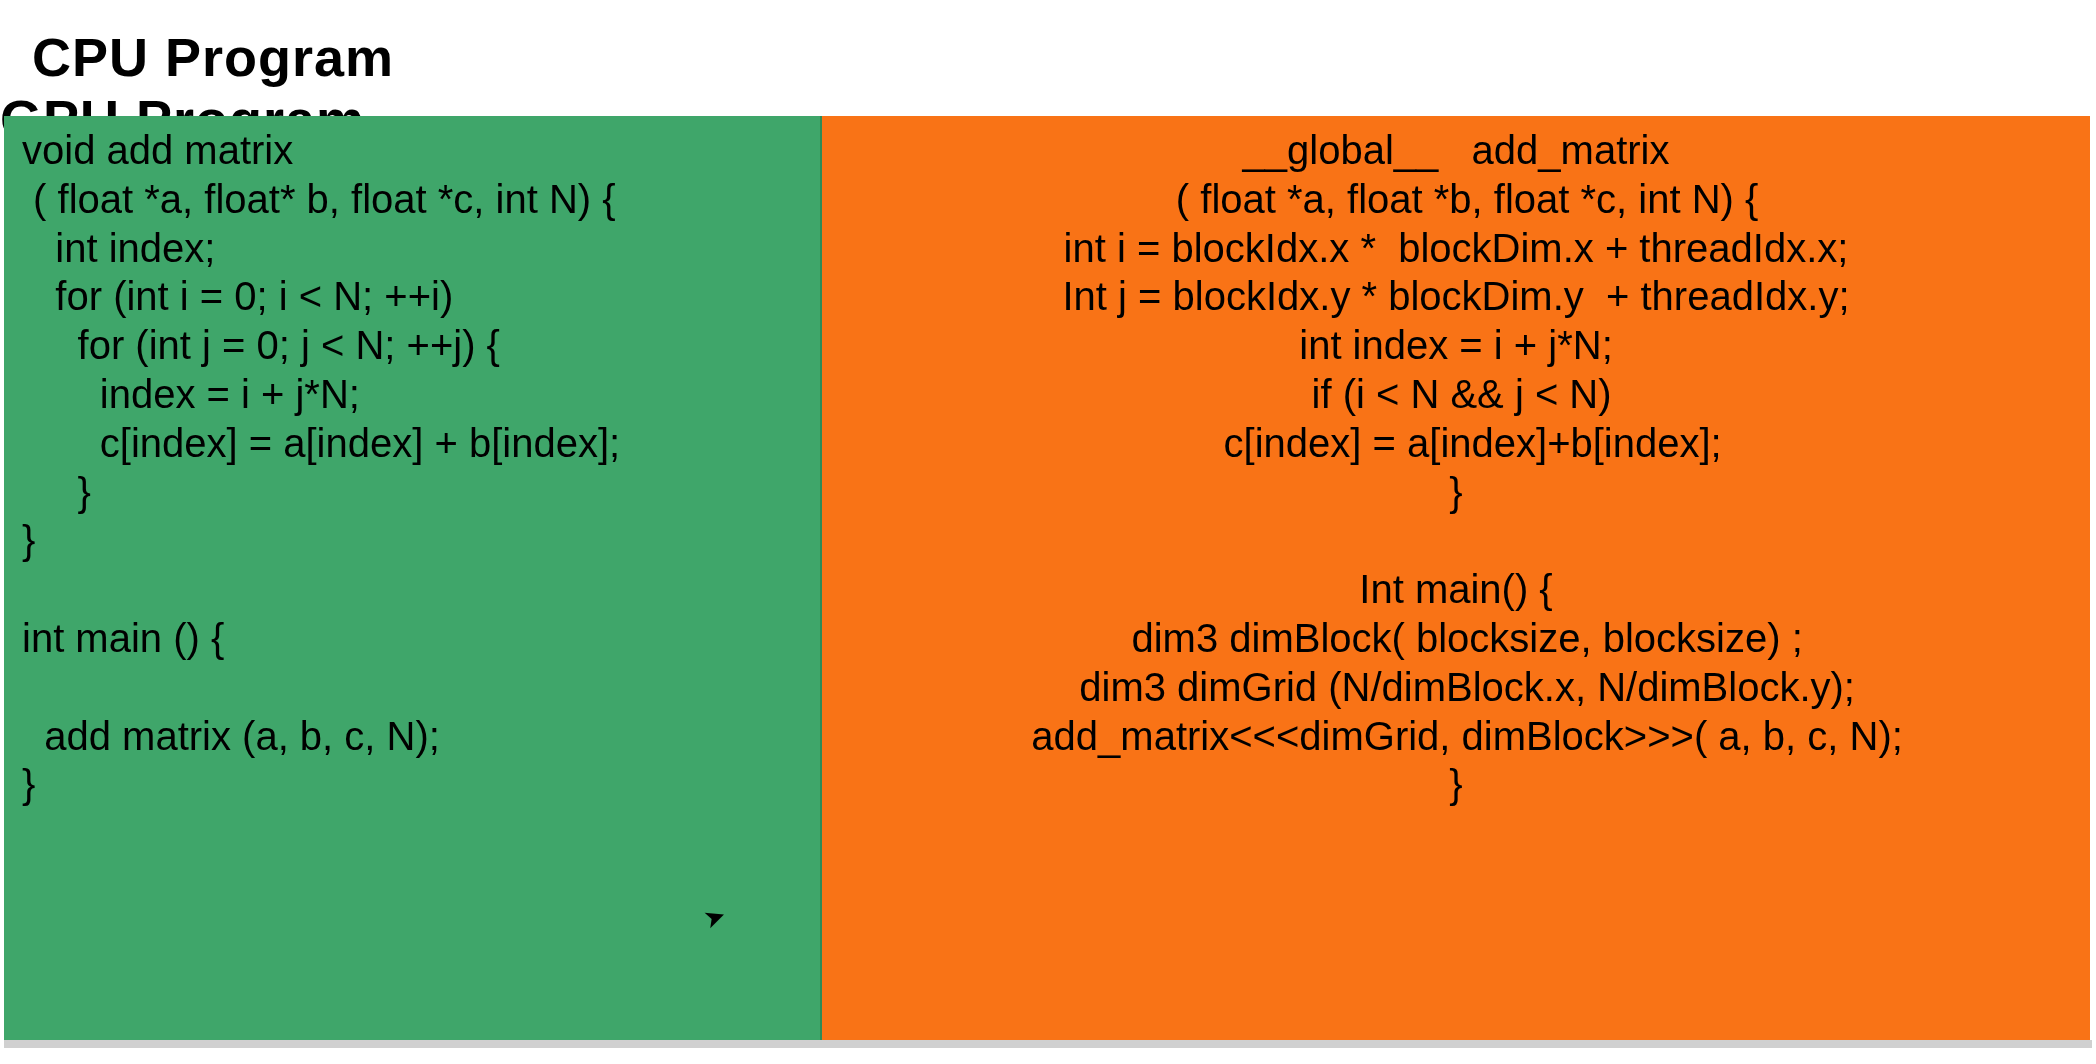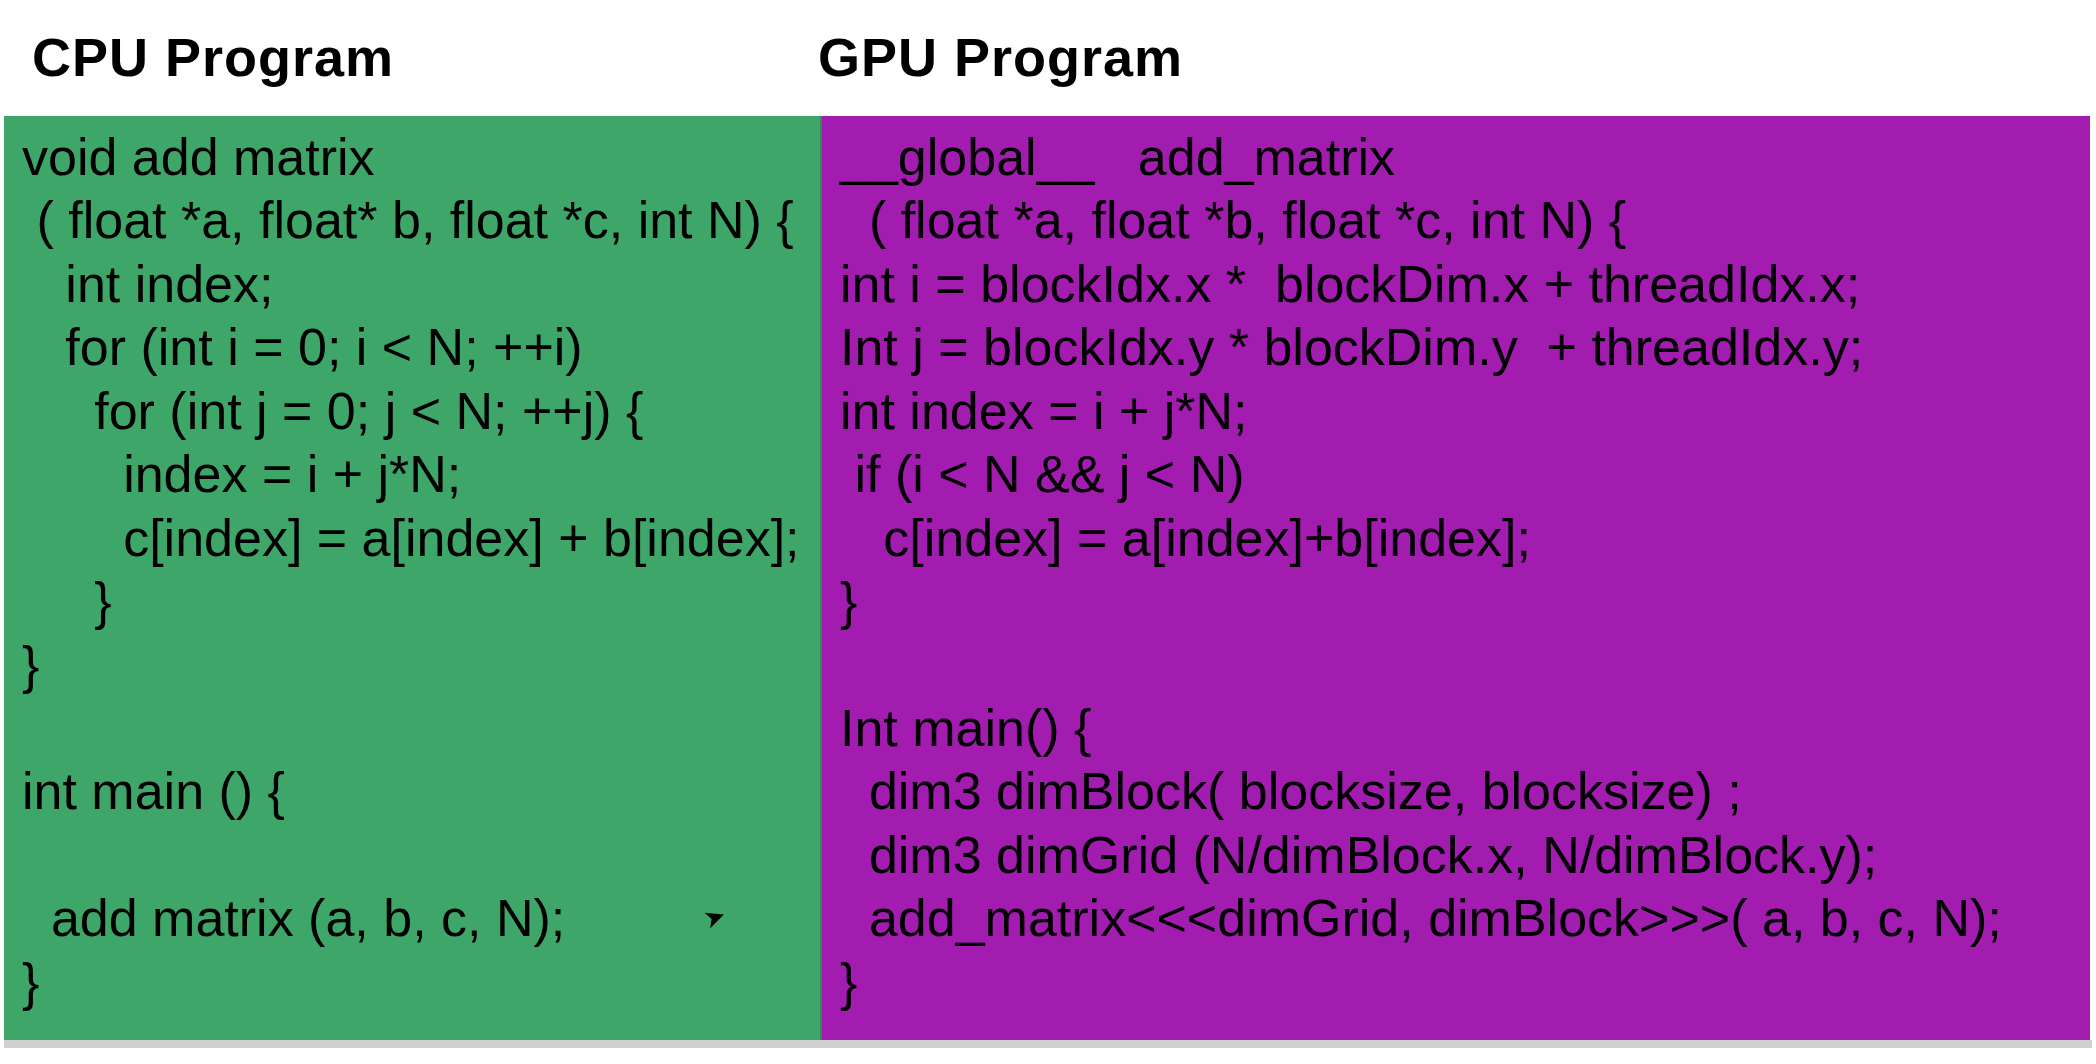--- a/index.html
+++ b/index.html
@@ -11,22 +11,23 @@
     overflow: hidden;
     font-family: Arial, Helvetica, sans-serif;
   }
   .page {
     width: 2096px;
     height: 1064px;
     position: relative;
   }
   .headers {
     display: flex;
-    flex-direction: row;
+    flex-direction: column;
     padding-top: 26px;
+    justify-content: flex-end;
   }
   .hdr {
     font-size: 54px;
     font-weight: 900;
     color: #000;
     letter-spacing: 1px;
   }
   .hdr-cpu {
     margin-left: 32px;
     width: 786px;
@@ -40,35 +41,36 @@
     right: 4px;
     bottom: 24px;
     display: flex;
     flex-direction: row;
   }
   .pane {
     flex: none;
     height: 100%;
     box-sizing: border-box;
     white-space: pre;
-    font-size: 52px;
+    font-size: 40px;
     line-height: 1.22;
     color: #000;
     font-family: Arial, Helvetica, sans-serif;
     padding: 10px 18px 10px 18px;
     overflow: hidden;
   }
   .pane-cpu {
     width: 818px;
     background: #3fa66a;
     border-right: 2px solid #2e8b57;
   }
   .pane-gpu {
     width: 1268px;
-    background: #a21caf;
+    background: #f97316;
+    text-align: center;
   }
   .divider-bottom {
     position: absolute;
     left: 4px;
     right: 4px;
     bottom: 16px;
     height: 8px;
     background: #d0d0d0;
   }
   .cursor-arrow {

